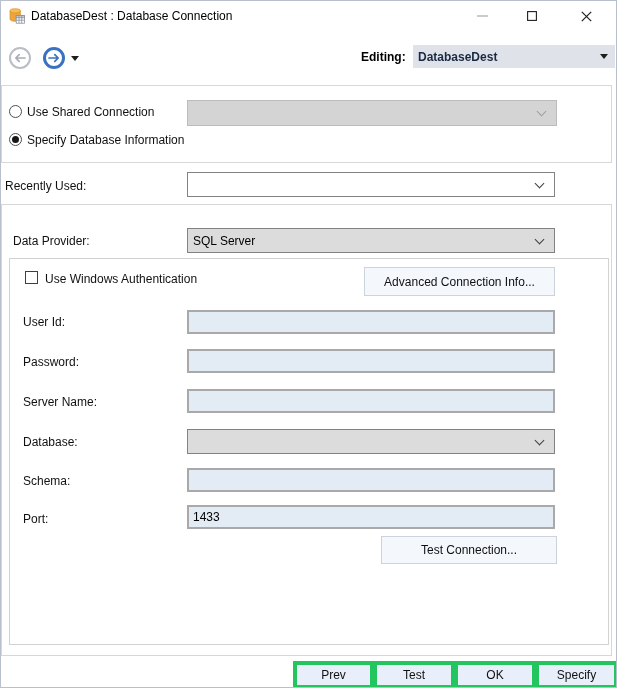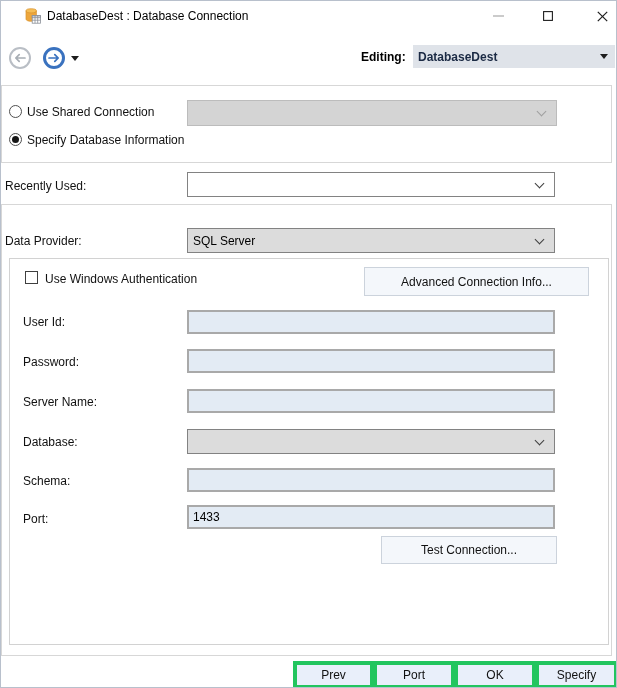--- a/index.html
+++ b/index.html
@@ -12,21 +12,21 @@
   .window{
     position:relative;
     width:617px;height:688px;
     background:#ffffff;
     overflow:hidden;
     box-sizing:border-box;
     border:1px solid #b8c0cc;
   }
   
   .titlebar{
-    position:absolute;left:16px;top:0;width:514px;height:30px;
+    position:absolute;left:0;top:0;width:514px;height:30px;
     background:#ffffff;
   }
   .app-icon{position:absolute;left:7px;top:7px;width:17px;height:16px;}
   .title-text{
     position:absolute;left:30px;top:8px;
     font-size:12px;color:#000;white-space:nowrap;
   }
   .win-btn{position:absolute;top:0;width:45px;height:30px;
     display:flex;align-items:center;justify-content:center;}
   .btn-min{left:459px;}
@@ -187,31 +187,31 @@
   <span class="lbl" style="left:26px;top:132px;">Specify Database Information</span>
 
   <span class="lbl" style="left:4px;top:178px;">Recently Used:</span>
   <div class="combo combo-white" style="left:186px;top:171px;width:368px;">
     <span></span>
     <span class="chev"></span>
   </div>
 
   <div class="section-box sec-main"></div>
 
-  <span class="lbl" style="left:4px;top:233px;text-align:center;">Data Provider:</span>
+  <span class="lbl" style="left:12px;top:233px;text-align:center;">Data Provider:</span>
   <div class="combo combo-gray" style="left:186px;top:227px;width:368px;">
     <span>SQL Server</span>
     <span class="chev"></span>
   </div>
 
   <div class="inner-box"></div>
 
   <span class="checkbox" style="left:24px;top:270px;"></span>
   <span class="lbl" style="left:44px;top:271px;">Use Windows Authentication</span>
-  <div class="push-btn" style="left:363px;top:266px;width:225px;height:29px;">
+  <div class="push-btn" style="left:363px;top:266px;width:191px;height:29px;">
     <span>Advanced Connection Info...</span>
   </div>
 
   <span class="lbl" style="left:22px;top:314px;">User Id:</span>
   <input class="textbox" style="top: 309px;" value="">
 
   <span class="lbl" style="left:22px;top:354px;">Password:</span>
   <input class="textbox" style="top: 348px;" value="">
 
   <span class="lbl" style="left:22px;top:394px;">Server Name:</span>
@@ -230,21 +230,21 @@
   <input class="textbox" style="top: 504px;" value="1433">
 
   <div class="push-btn" style="left:380px;top:535px;width:176px;height:28px;">
     <span>Test Connection...</span>
   </div>
 
   <div class="footer-btn" style="left:292px;width:81px;">
     <span>Prev</span>
   </div>
   <div class="footer-btn" style="left:372px;width:82px;">
-    <span>Port</span>
+    <span>Test</span>
   </div>
   <div class="footer-btn" style="left:453px;width:82px;">
     <span>OK</span>
   </div>
   <div class="footer-btn" style="left:534px;width:83px;">
     <span>Specify</span>
   </div>
 
 </div>
 

